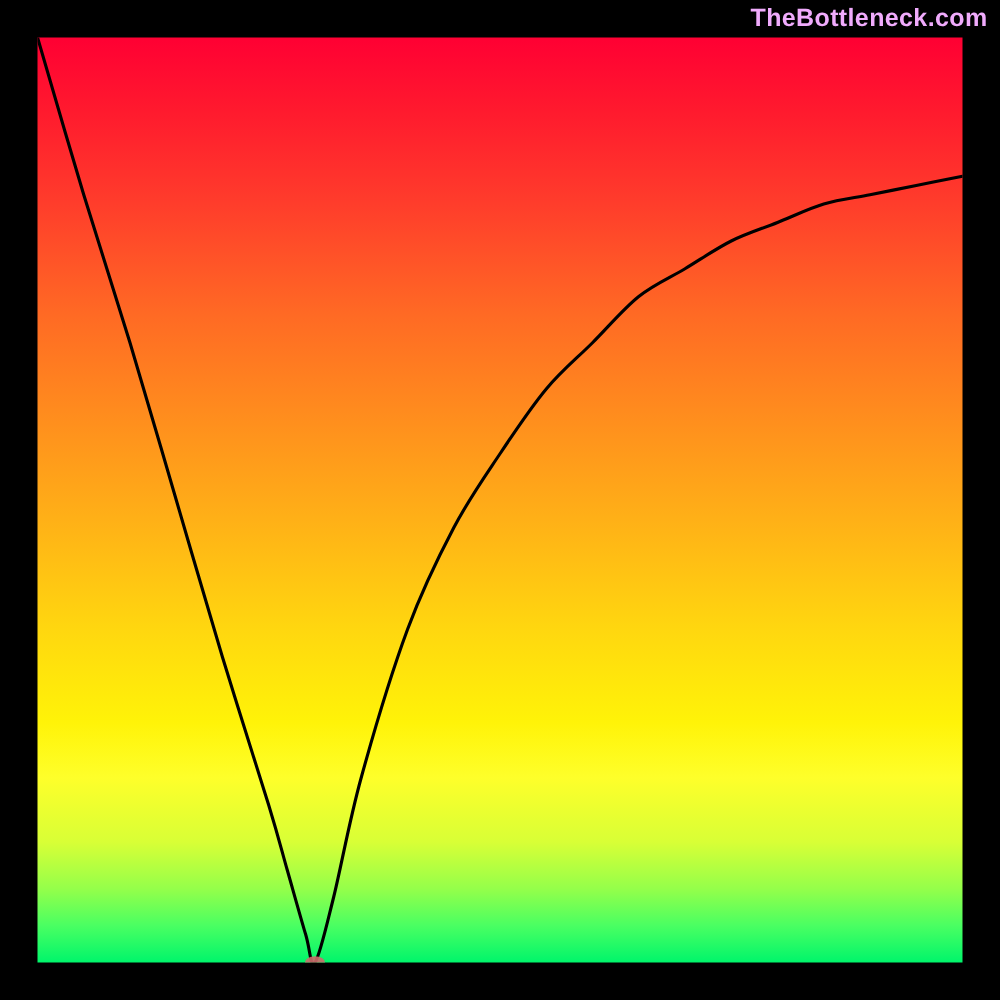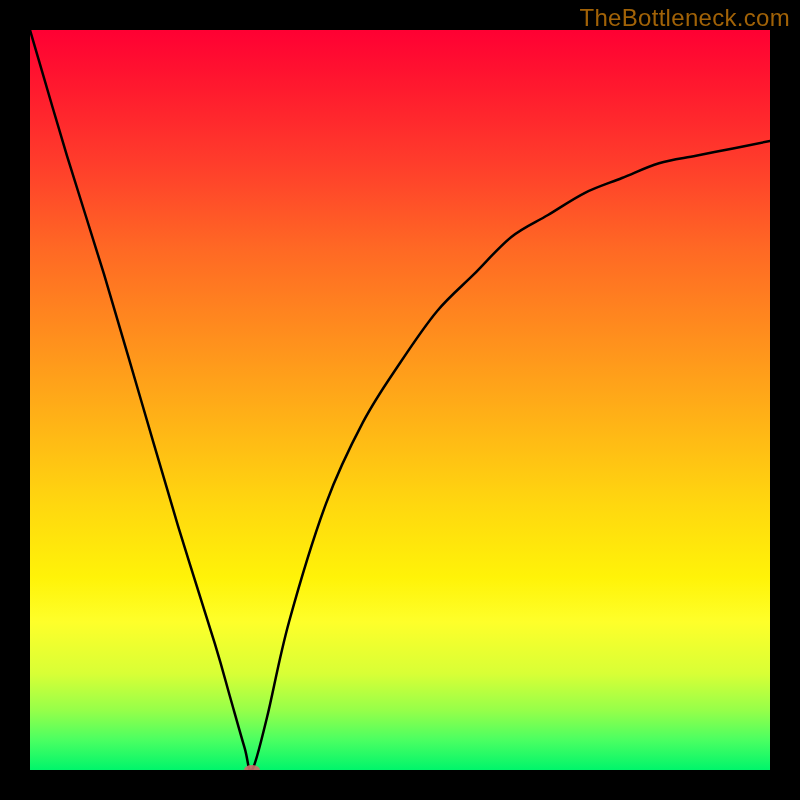--- a/index.html
+++ b/index.html
@@ -36,23 +36,23 @@
       #d8ff36 87%,
       #95ff4a 92%,
       #4aff62 96%,
       #00f56b 100%
     );
   }
   .attribution {
     position: absolute;
     top: 4px;
     right: 10px;
-    color: #a16207;
-    font-size: 24px;
-    font-weight: 400;
+    color: #f0abfc;
+    font-size: 20px;
+    font-weight: 700;
     letter-spacing: 0.3px;
   }
   svg.curve {
     position: absolute;
     left: 0;
     top: 0;
     width: 740px;
     height: 740px;
   }
 </style>

